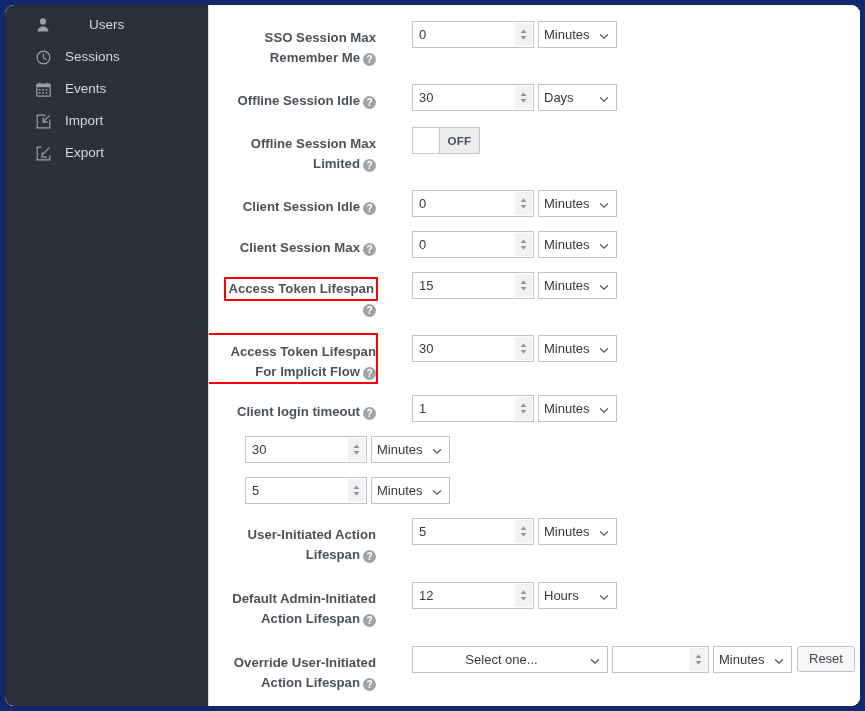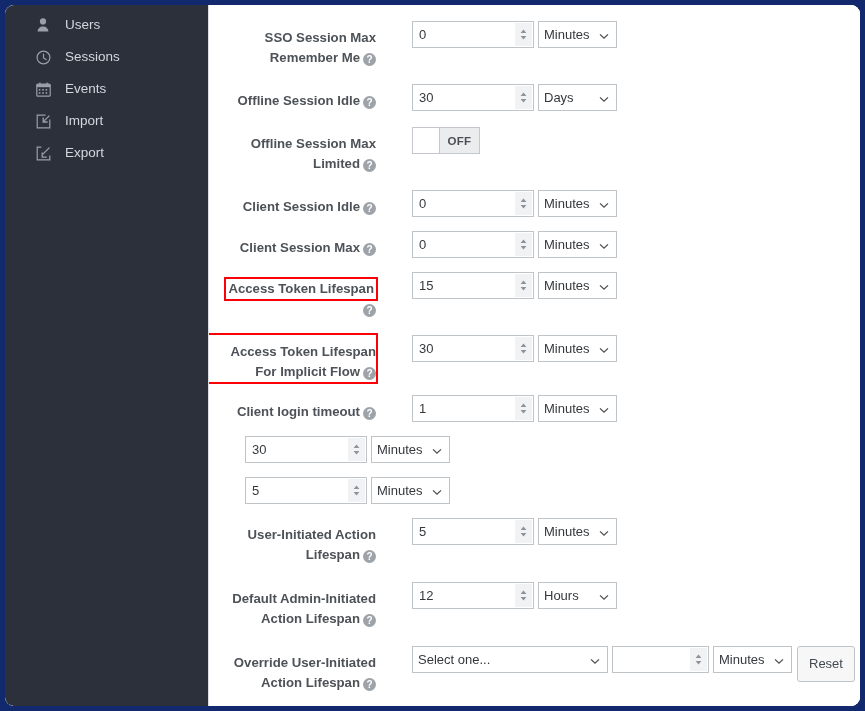--- a/index.html
+++ b/index.html
@@ -174,21 +174,21 @@
     cursor: pointer;
   }
   .sel-wrap .sel-text {
     font-size: 13px;
     color: #35393d;
     padding: 0 22px 0 5px;
     white-space: nowrap;
   }
   .sel-wrap.unit { width: 79px; }
   .sel-wrap.unit-narrow { width: 72px; }
-  .sel-wrap.override-pick { width: 196px; margin-left: 0; }
+  .sel-wrap.override-pick { width: 196px; margin-left: 0; justify-content: center; }
   .caret {
     position: absolute;
     right: 7px; top: 50%;
     transform: translateY(-50%);
     pointer-events: none;
   }
 
   
   .toggle {
     display: flex;
@@ -213,41 +213,41 @@
     letter-spacing: .3px;
     display: flex;
     align-items: center;
     justify-content: center;
   }
 
   
   .btn {
     font-family: "Liberation Sans", sans-serif;
     font-size: 13px;
-    height: 36px;
+    height: 26px;
     padding: 0 11px;
     border-radius: 3px;
     border: 1px solid #bfc4c9;
     background: #f7f7f8;
     color: #42484e;
     cursor: pointer;
     line-height: 24px;
     box-sizing: border-box;
   }
   .btn.reset { margin-left: 5px; }
 </style>
 </head>
 <body>
 
 <div id="frame">
   <div id="app">
 
     <div id="sidebar">
 
-      <div class="nav-item" style="margin-top:4px;">
+      <div class="nav-item" style="margin-top:4px;gap:24px;">
         <span class="nav-icon">
           <svg width="12" height="14" viewBox="0 0 12 14">
               <circle cx="6" cy="3.4" r="3.1" fill="#9aa0a8"></circle>
               <path d="M0.6 13.6c0-3.2 2.4-5.2 5.4-5.2s5.4 2 5.4 5.2z" fill="#9aa0a8"></path>
             </svg>
         </span>
         <span class="nav-label">Users</span>
       </div>
 
       <div class="nav-item">

